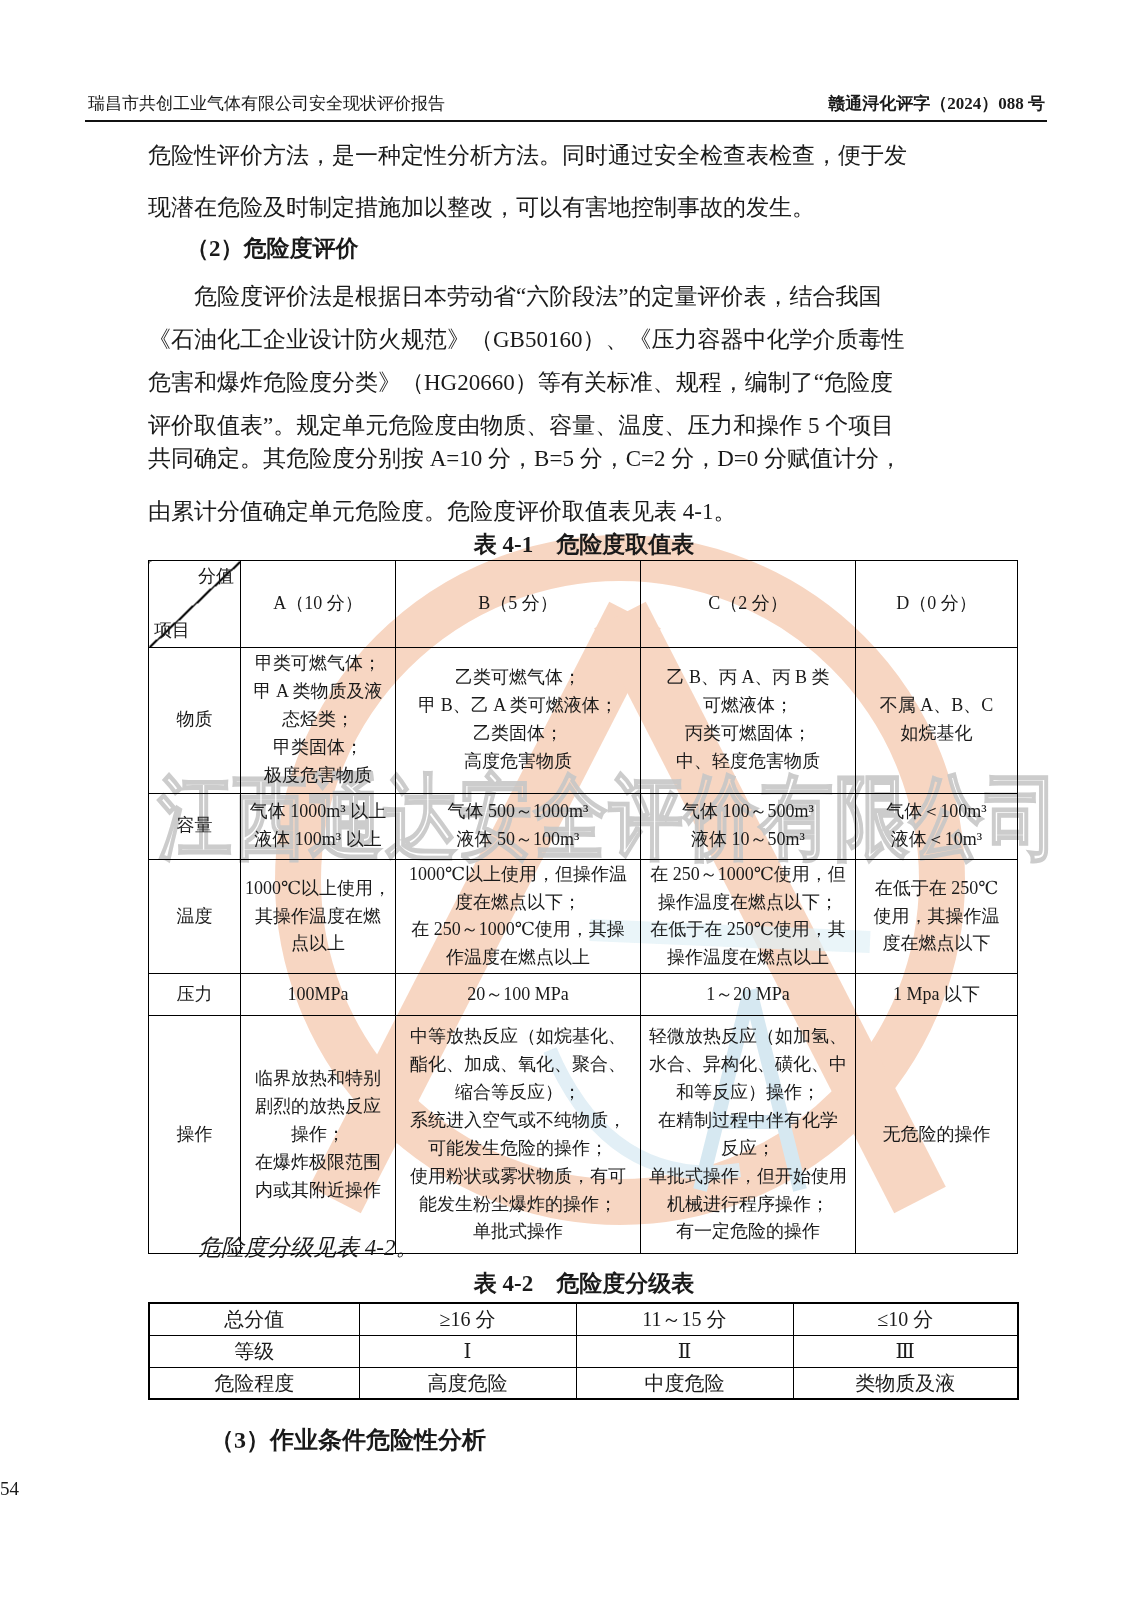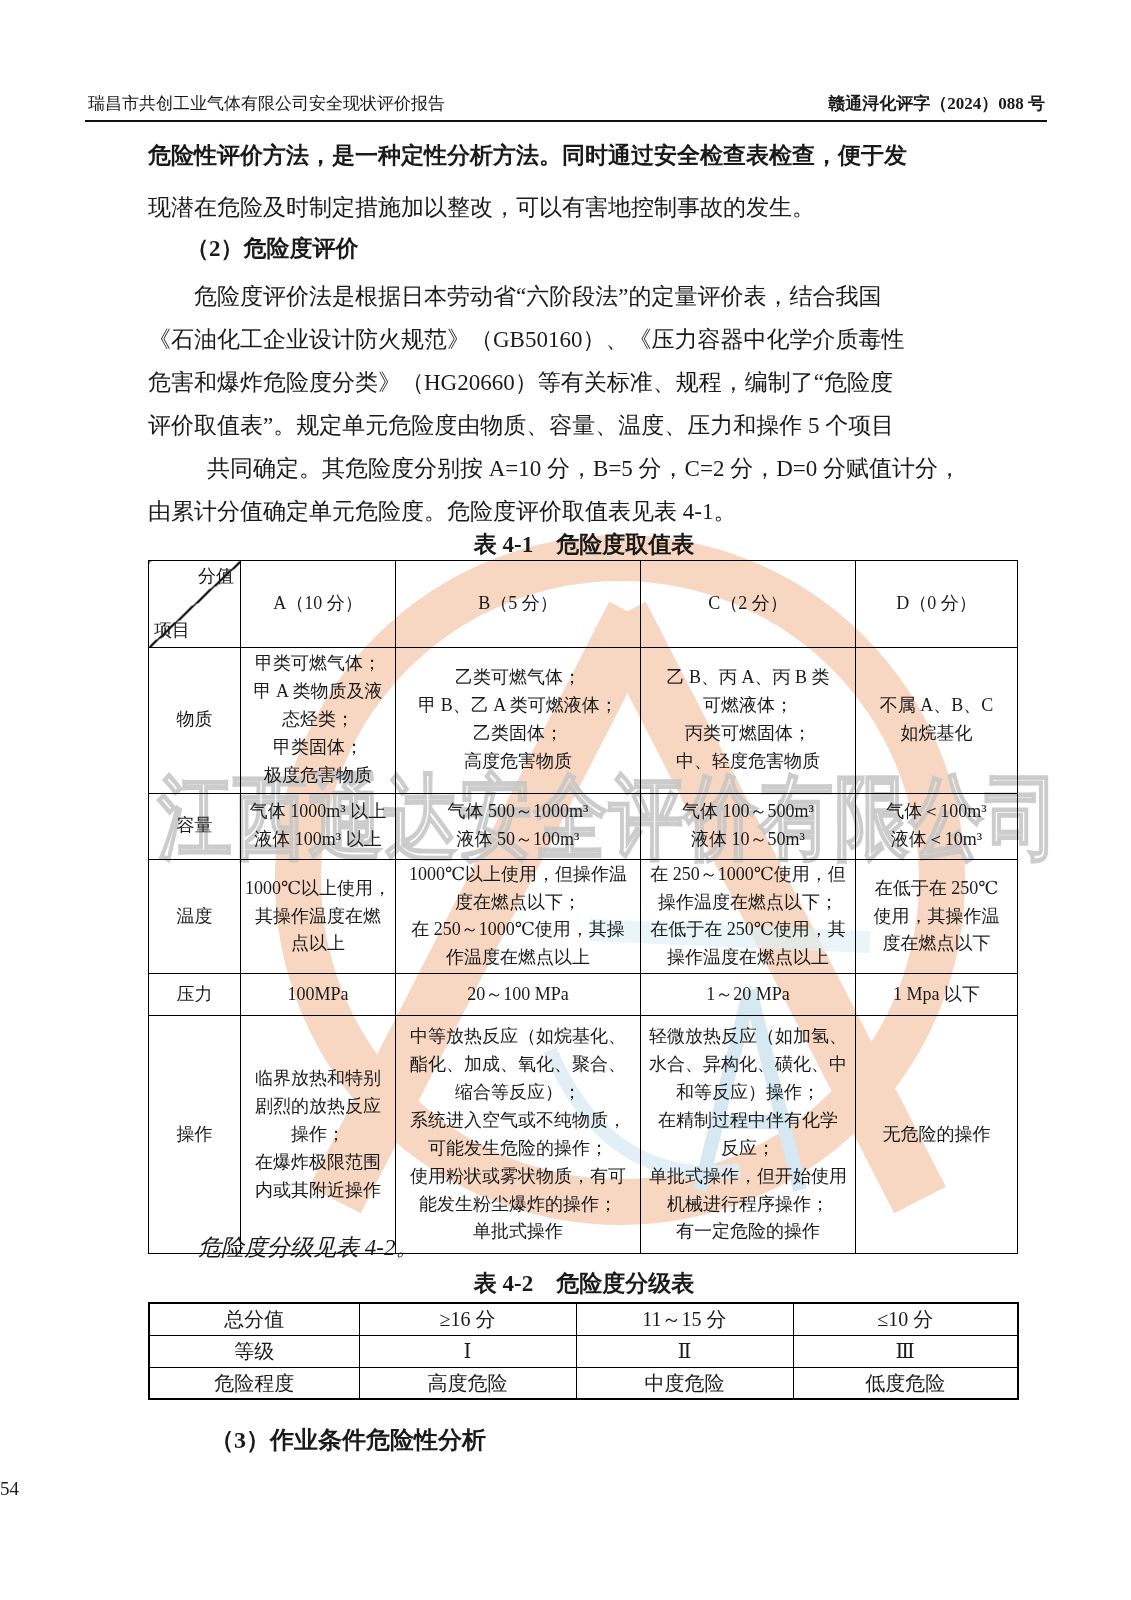--- a/index.html
+++ b/index.html
@@ -70,29 +70,29 @@
   </div>
 
   <div class="content">
 
     <div class="pghead">
       <span class="hl">瑞昌市共创工业气体有限公司安全现状评价报告</span>
       <span class="hr">赣通浔化评字（2024）088 号</span>
     </div>
     <div class="headrule"></div>
 
-    <div class="bodyline" style="top:140px;font-weight:bold;">危险性评价方法，是一种定性分析方法。同时通过安全检查表检查，便于发</div>
+    <div class="bodyline" style="top:140px;">危险性评价方法，是一种定性分析方法。同时通过安全检查表检查，便于发</div>
     <div class="bodyline" style="top:192px;">现潜在危险及时制定措施加以整改，可以有害地控制事故的发生。</div>
     <div class="bodyline h-bold" style="top:233px;left:186px;">（2）危险度评价</div>
 
     <div class="bodyline" style="top:281px;left:194px;">危险度评价法是根据日本劳动省“六阶段法”的定量评价表，结合我国</div>
     <div class="bodyline" style="top:324px;">《石油化工企业设计防火规范》（GB50160）、《压力容器中化学介质毒性</div>
     <div class="bodyline" style="top:367px;">危害和爆炸危险度分类》（HG20660）等有关标准、规程，编制了“危险度</div>
     <div class="bodyline" style="top:410px;">评价取值表”。规定单元危险度由物质、容量、温度、压力和操作 5 个项目</div>
-    <div class="bodyline" style="top:453px;text-align:center;">共同确定。其危险度分别按 A=10 分，B=5 分，C=2 分，D=0 分赋值计分，</div>
+    <div class="bodyline" style="top:443px;">共同确定。其危险度分别按 A=10 分，B=5 分，C=2 分，D=0 分赋值计分，</div>
     <div class="bodyline" style="top:496px;">由累计分值确定单元危险度。危险度评价取值表见表 4-1。</div>
 
     <div class="t-title" style="top:529px;">表 4-1　危险度取值表</div>
 
     <table class="rep" id="table1">
       <colgroup>
         <col style="width:92px">
           <col style="width:155px">
           <col style="width:245px">
           <col style="width:215px">
@@ -211,21 +211,21 @@
       <tr style="height:32px;padding-left:32px;">
         <td>等级</td>
         <td>Ⅰ</td>
         <td>Ⅱ</td>
         <td>Ⅲ</td>
       </tr>
       <tr style="height:32px;margin-top:32px;">
         <td>危险程度</td>
         <td>高度危险</td>
         <td>中度危险</td>
-        <td>低度危险</td>
+        <td>类物质及液</td>
       </tr>
     </tbody>
       </table>
 
     <div class="bodyline h-bold" style="top:1424px;left:210px;font-size:24px;">（3）作业条件危险性分析</div>
 
     <div class="pageno">54</div>
 
   </div>
 </div>

